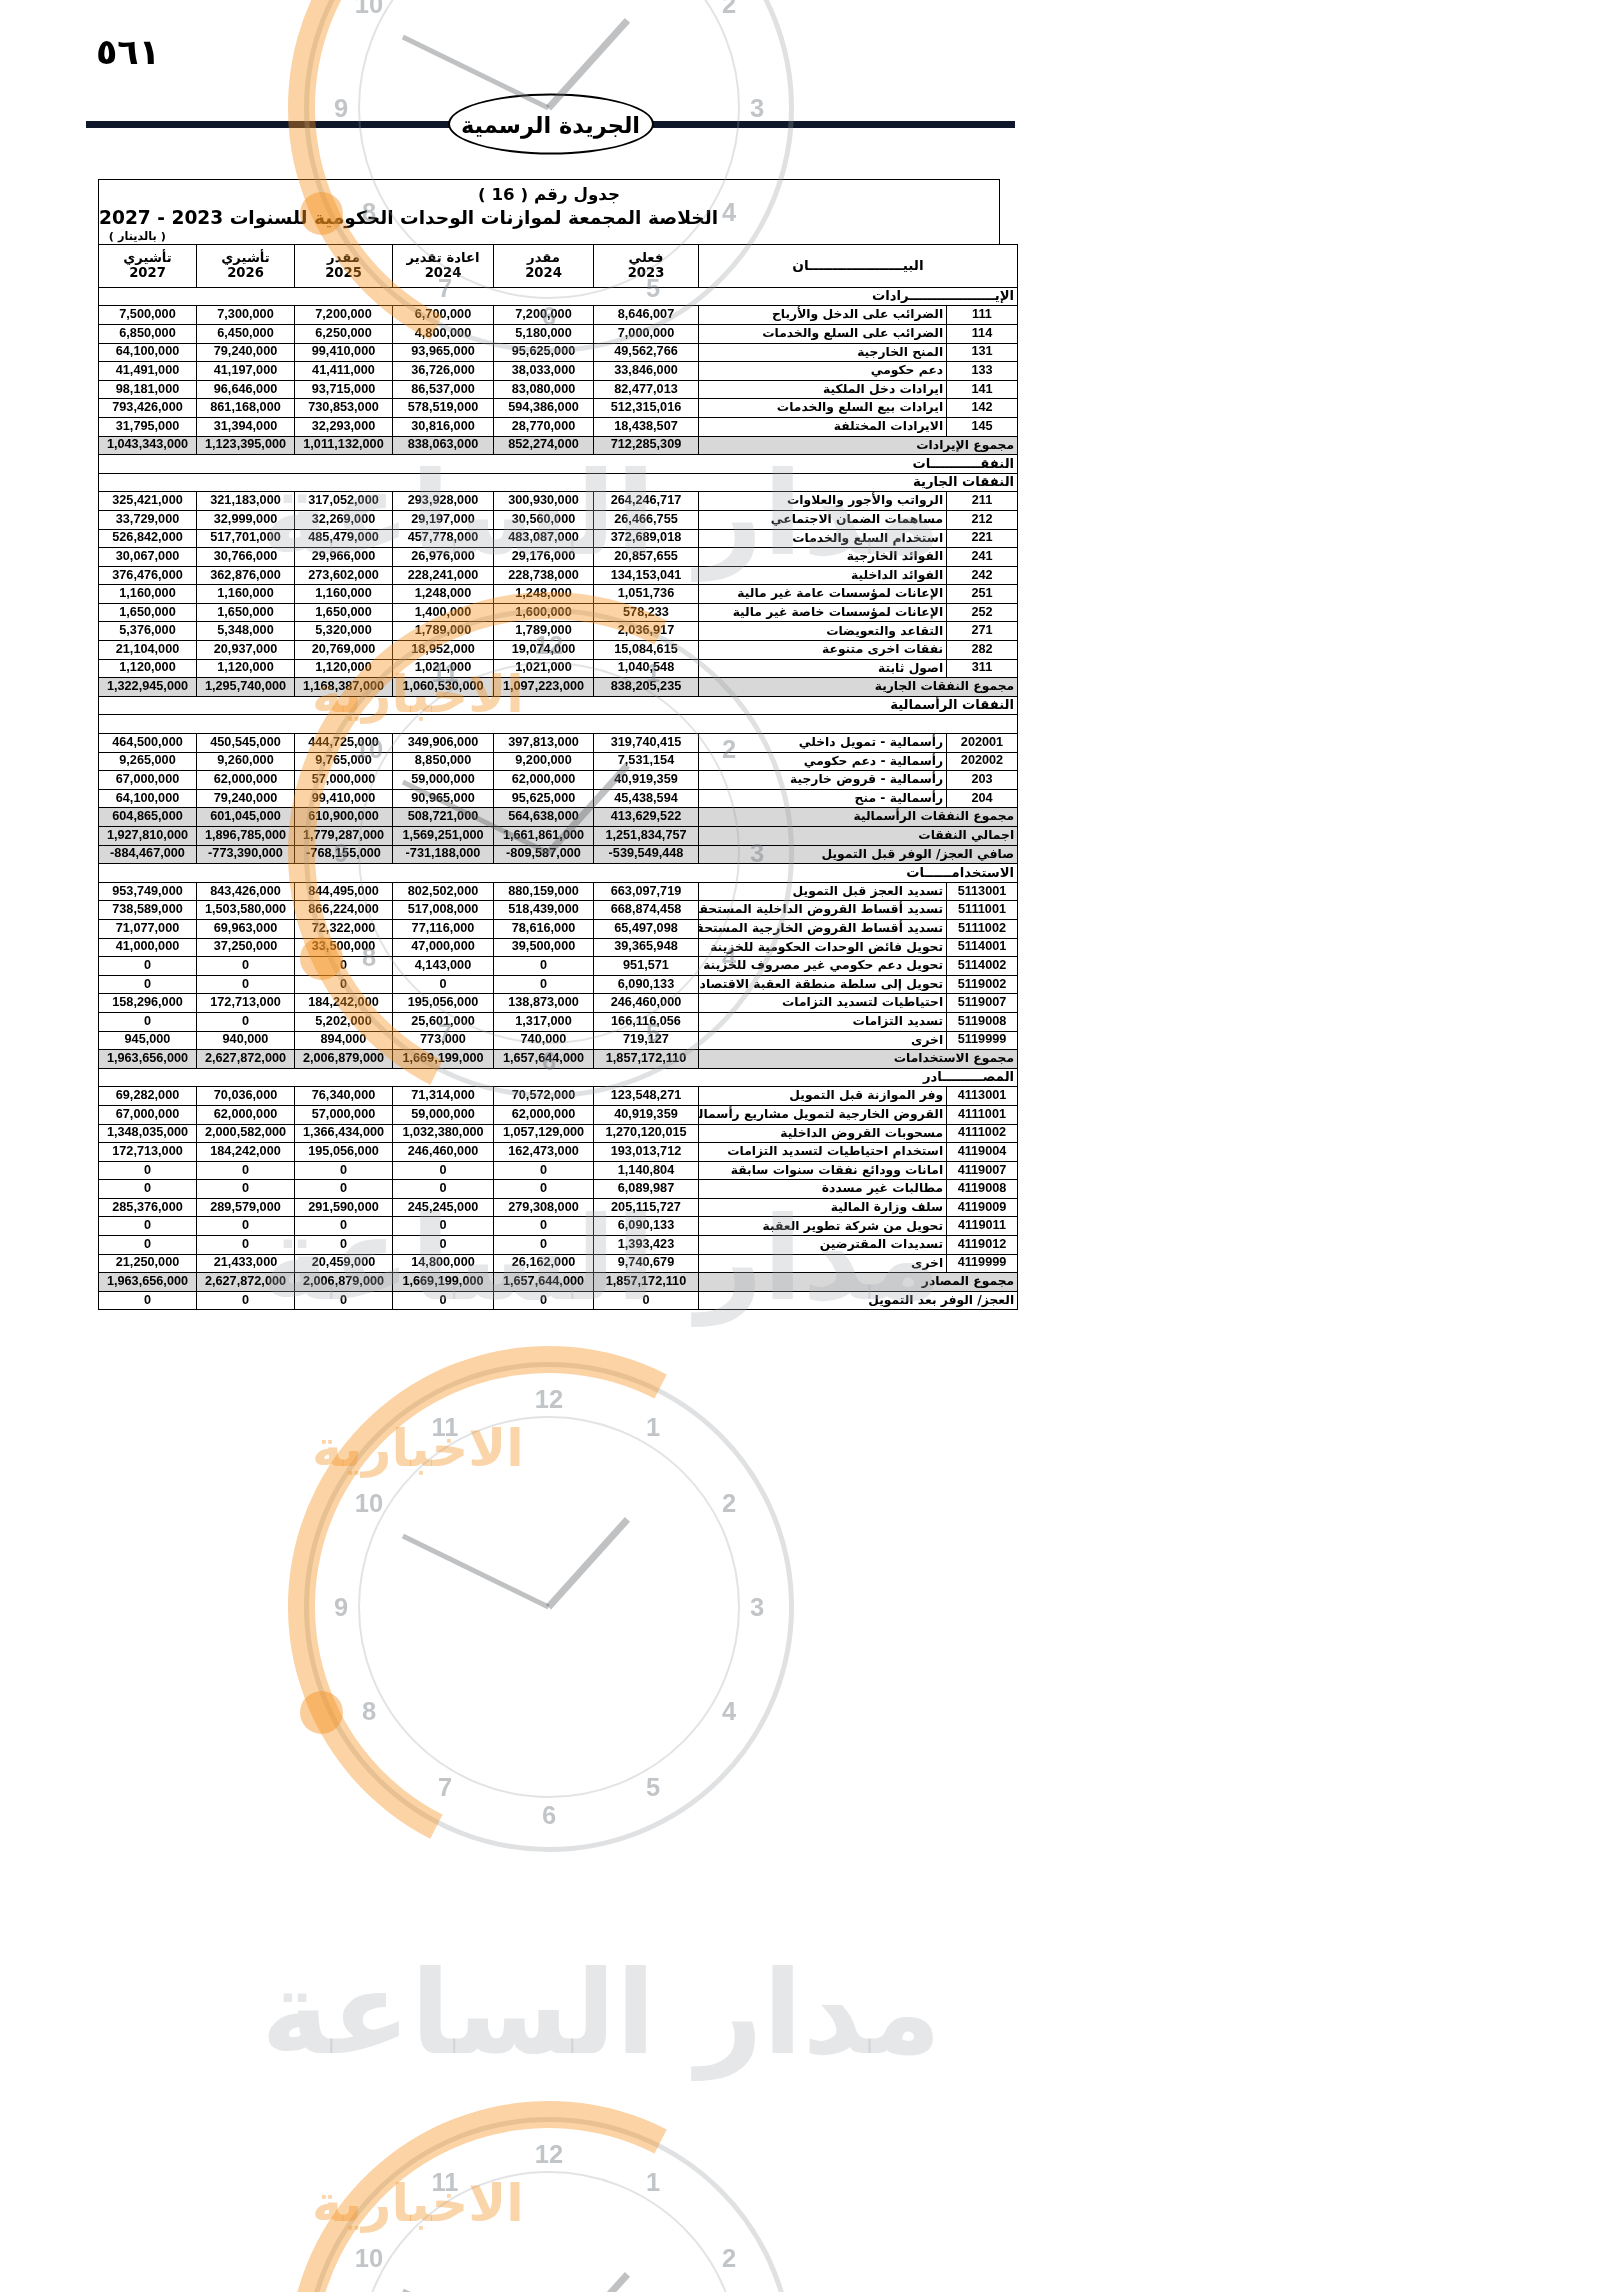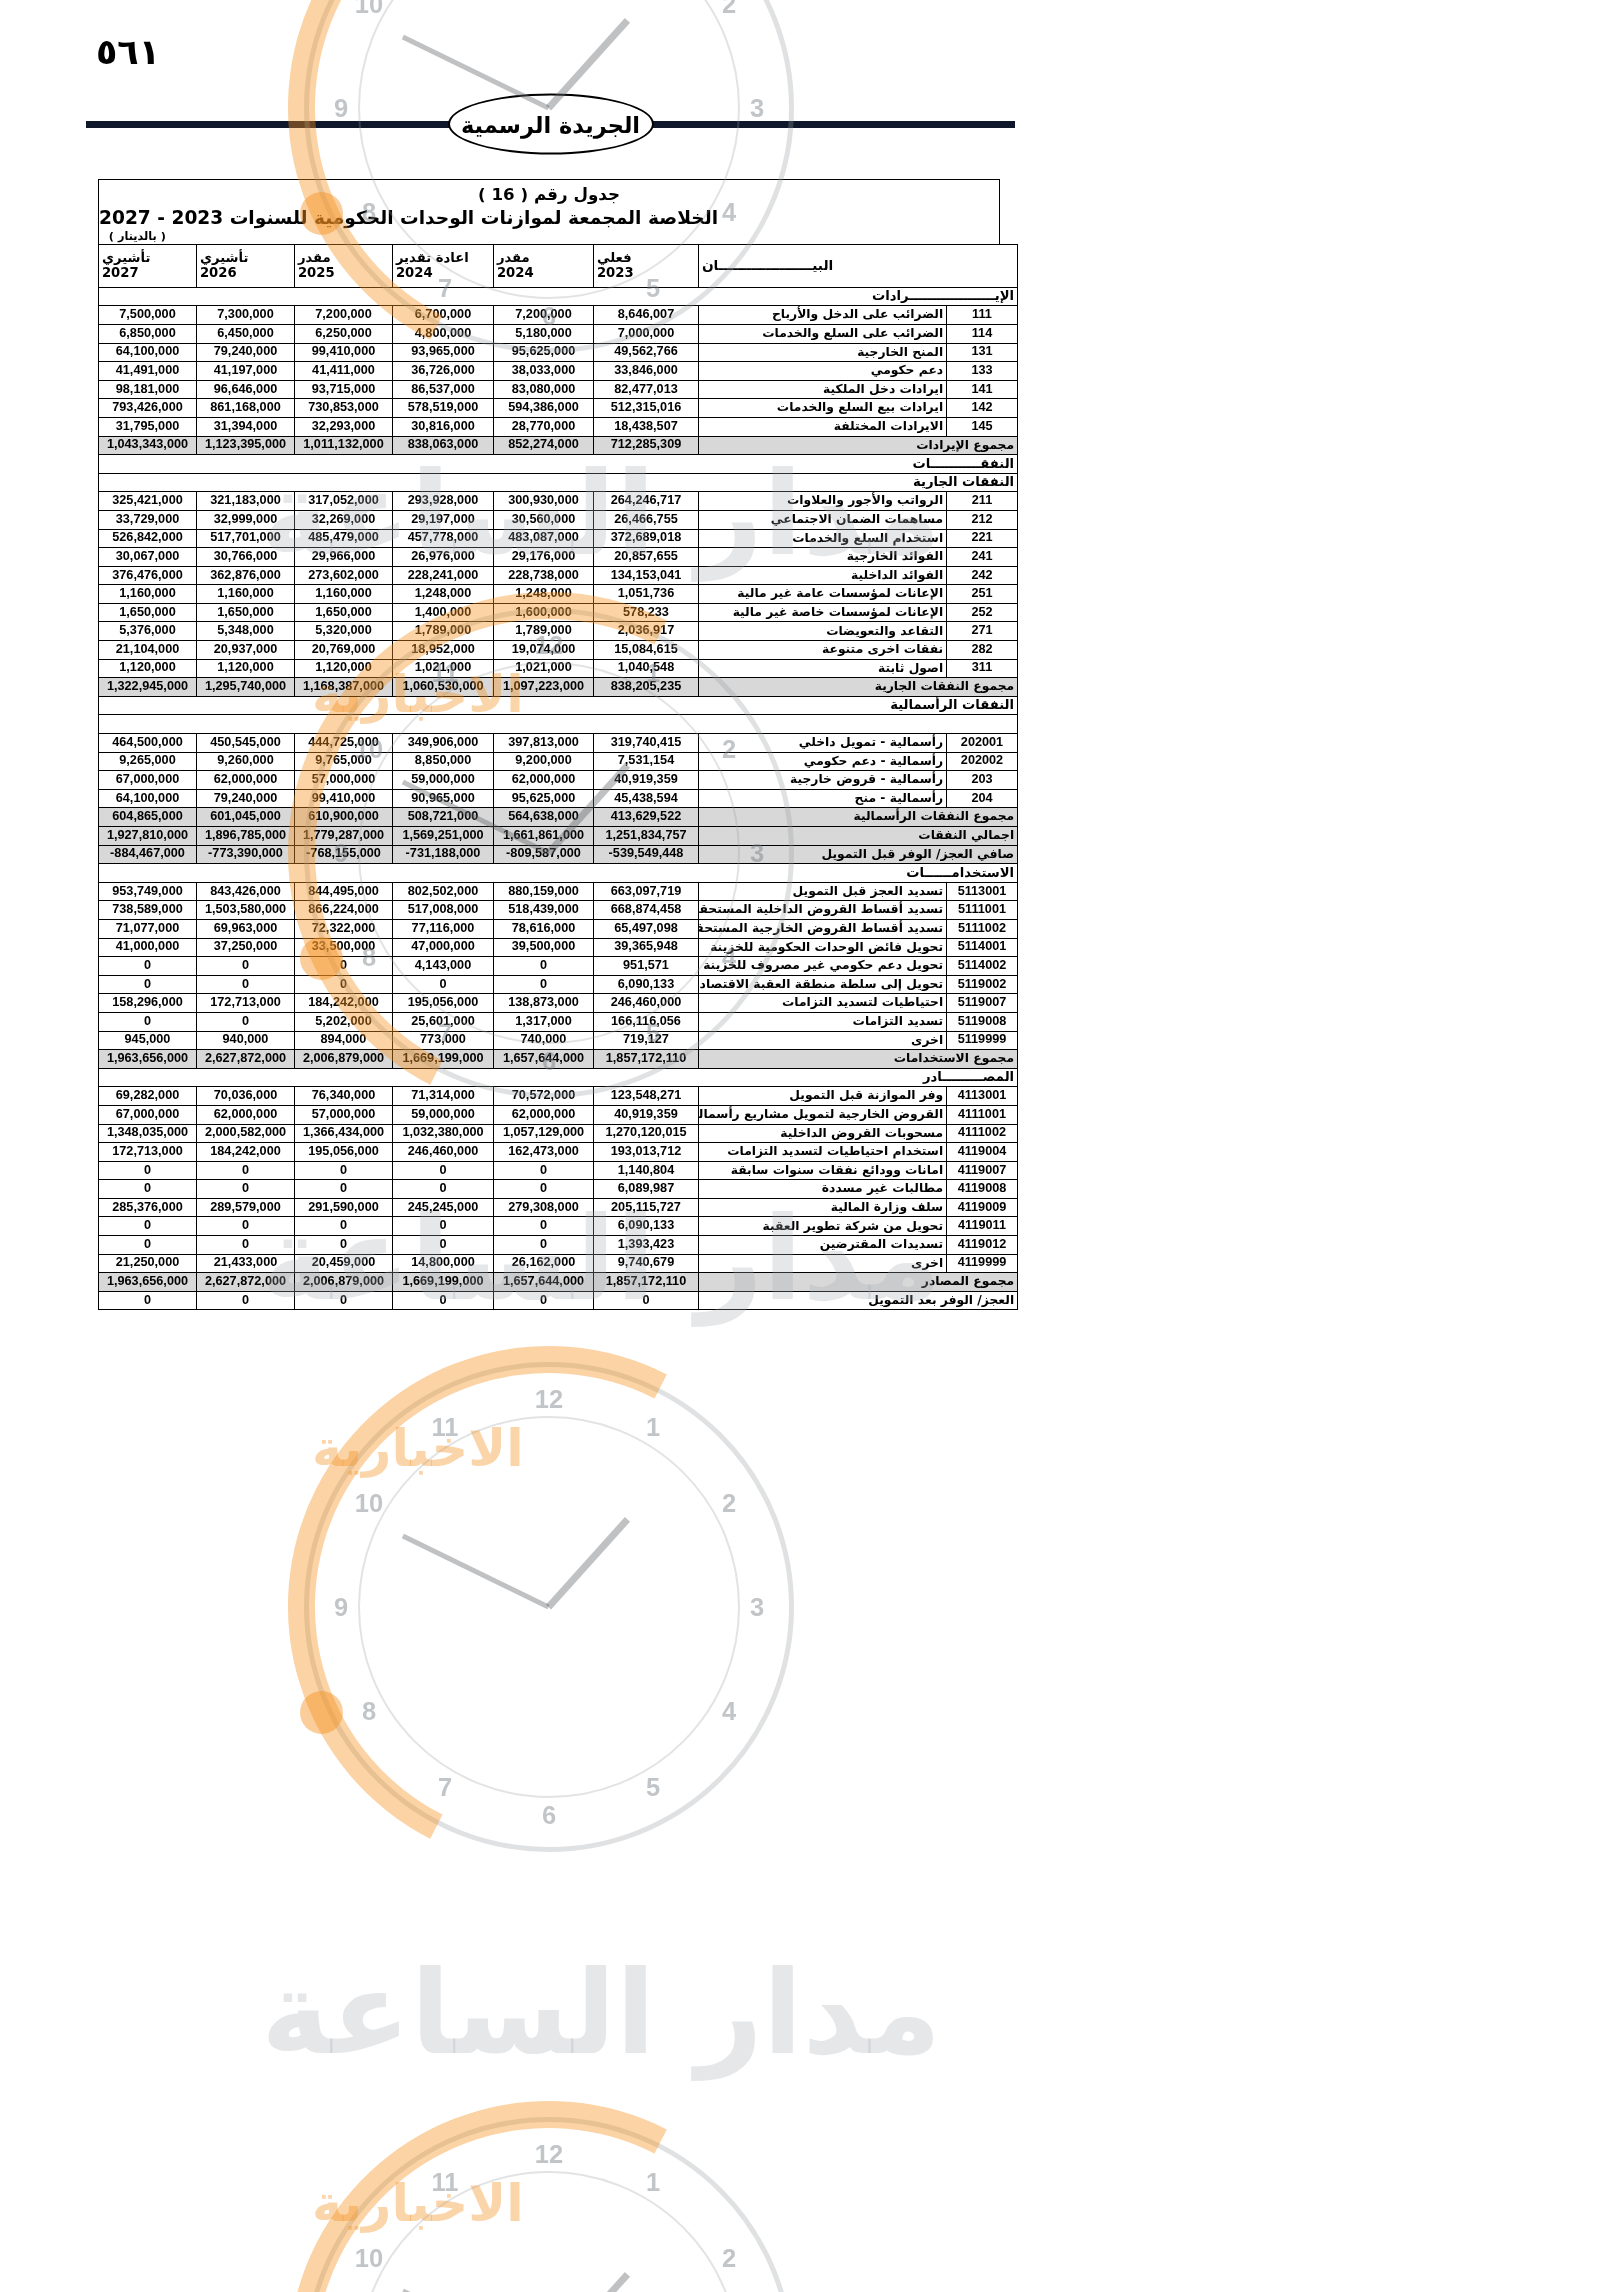--- a/index.html
+++ b/index.html
@@ -42,21 +42,21 @@
 
   table.budget {
     border-collapse:collapse; width:918px; table-layout:fixed; direction:rtl;
     background:transparent;
   }
   .budget th, .budget td {
     border:1px solid #000; font-weight:bold;
     padding:0 2.9px; overflow:hidden; white-space:nowrap;
     height:18.6px; line-height:1.1; font-size:12.7px;
   }
-  .budget thead th { text-align:left; vertical-align:middle; height:43px; }
+  .budget thead th { text-align:center; vertical-align:middle; height:43px; }
   .budget thead .hline { font-size:13.2px; }
   .budget thead .desc-h { font-size:13.7px; }
   td.num { direction:ltr; text-align:center; font-family:"Liberation Sans", sans-serif; font-size:12.7px; }
   td.code { text-align:center; font-family:"Liberation Sans", sans-serif; font-size:12.7px; }
   td.lbl { text-align:right; font-size:12.3px; }
   td.section-label { text-align:right; font-size:13.2px;margin-top:20px; }
   tr.total td { background:#d8d8d8; }
   tr.total.noshade td { background:#fff; }
   tr.spacerrow td { height:18.6px; }
 

